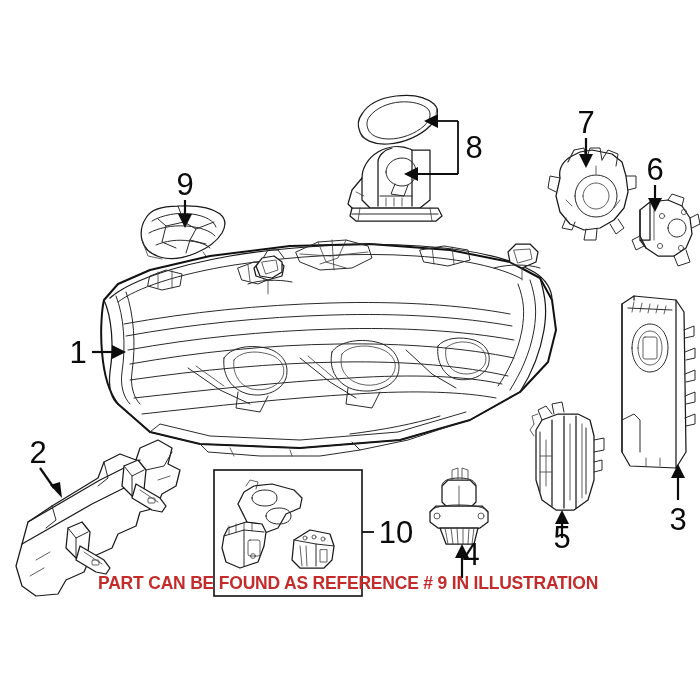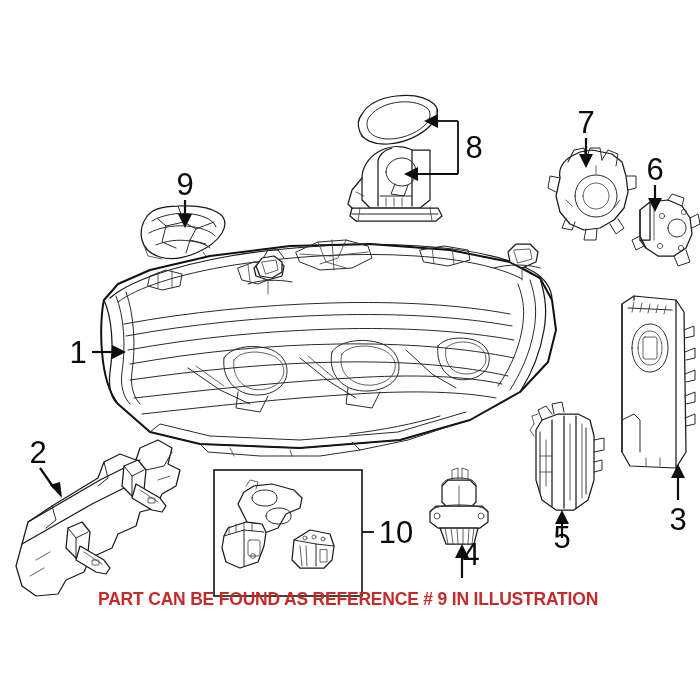--- a/index.html
+++ b/index.html
@@ -90,21 +90,20 @@
     left: 98px;
     top: 572px;
     width: 540px;
     font-family: "Liberation Sans", sans-serif;
     font-size: 17.5px;
     font-weight: 700;
     color: #c42b2b;
     letter-spacing: -0.2px;
     white-space: nowrap;
     line-height: 22px;
-    margin-top: 16px;
   }
 </style>
 </head>
 <body>
 
 <div id="diagram-root">
 
   <svg id="parts-svg" viewBox="0 0 700 700" xmlns="http://www.w3.org/2000/svg">
 
     <g>

